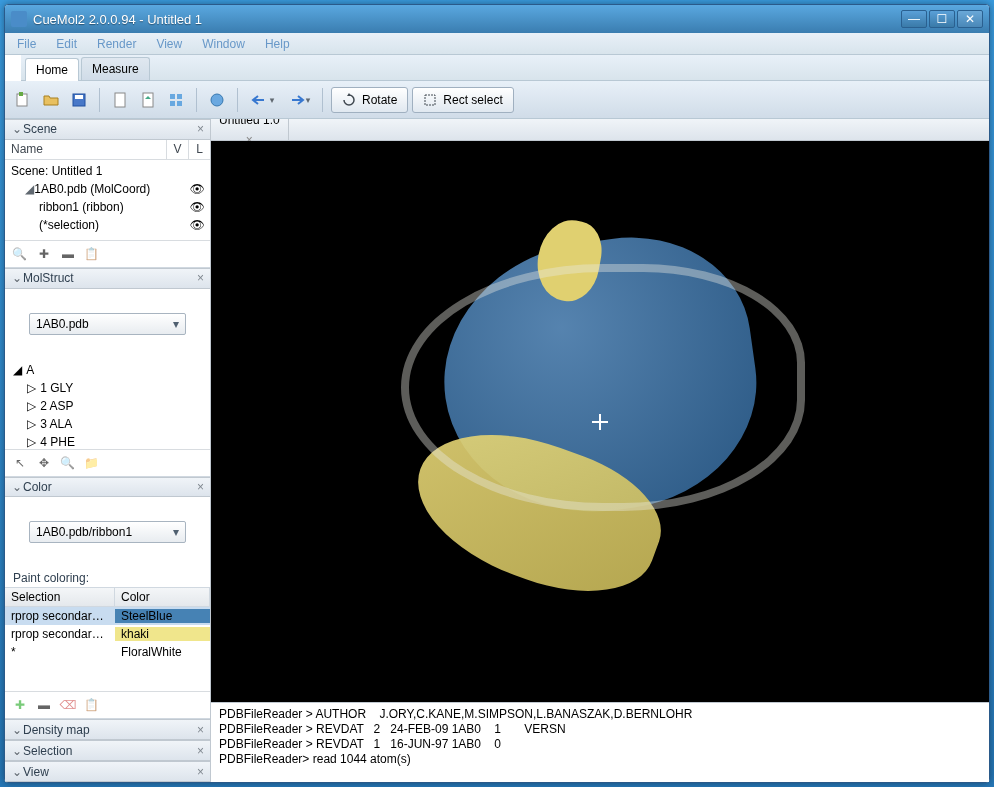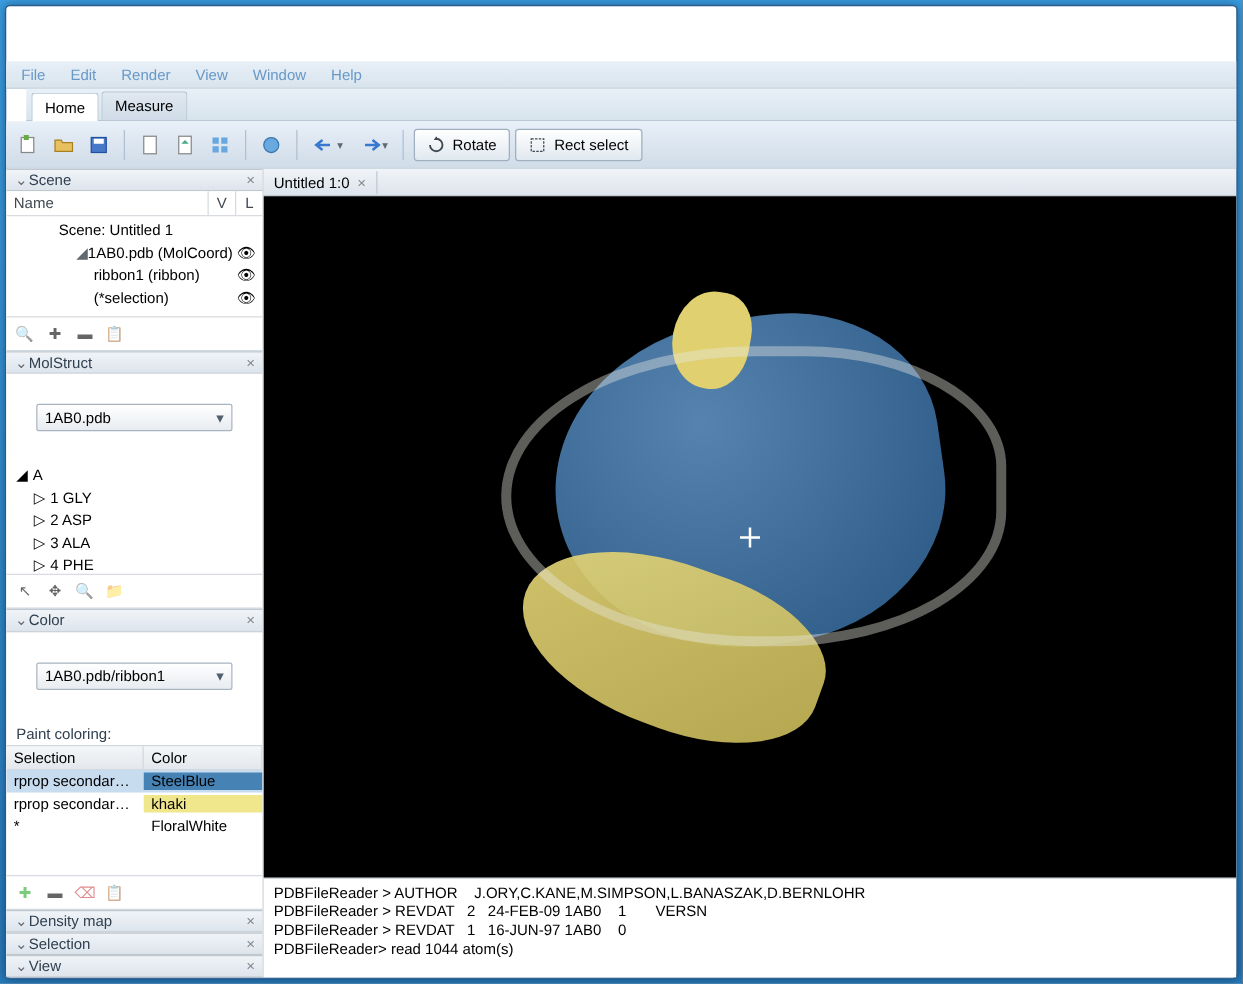--- a/index.html
+++ b/index.html
@@ -5,21 +5,21 @@
 * { box-sizing: border-box; margin: 0; padding: 0; font-family: "Segoe UI", Tahoma, sans-serif; font-size: 12px; }
 body { background: linear-gradient(to bottom, #3a9ce0, #2678b8); width: 994px; height: 787px; overflow: hidden; }
 .window { position: absolute; top: 4px; left: 4px; right: 4px; bottom: 4px; background: #fff; border: 1px solid #2a5a8a; border-radius: 4px; box-shadow: 0 0 8px rgba(0,0,0,0.4); display: flex; flex-direction: column; }
 .titlebar { height: 28px; background: linear-gradient(to bottom, #5aa8e0, #3a7db0); display: flex; align-items: center; padding: 0 6px; border-radius: 3px 3px 0 0; }
 .titlebar-icon { width: 16px; height: 16px; background: #4a8cc8; border-radius: 2px; margin-right: 6px; }
 .titlebar-text { color: #fff; font-size: 13px; flex: 1; text-shadow: 0 1px 1px rgba(0,0,0,0.4); }
 .win-controls { display: flex; gap: 2px; }
 .win-btn { width: 26px; height: 18px; background: linear-gradient(to bottom, #5aa0d8, #3a7aa8); border: 1px solid #2a6090; border-radius: 2px; color: #fff; display: flex; align-items: center; justify-content: center; font-size: 12px; cursor: pointer; }
 .win-btn.close { background: linear-gradient(to bottom, #6aa8d8, #4a88b8); }
 
-.menubar { height: 22px; background: linear-gradient(to bottom, #e8f0f8, #d8e4ec); border-bottom: 1px solid #b8c8d4; display: flex; align-items: center; padding: 0 8px; gap: 12px; margin-top: 44px; }
+.menubar { height: 22px; background: linear-gradient(to bottom, #e8f0f8, #d8e4ec); border-bottom: 1px solid #b8c8d4; display: flex; align-items: center; padding: 0 8px; gap: 12px; }
 .menu-item { color: #6898c8; cursor: pointer; padding: 2px 4px; }
 
 .tabrow { height: 26px; background: linear-gradient(to bottom, #e8f0f8, #d8e4ec); border-bottom: 1px solid #b8c8d4; display: flex; align-items: flex-end; padding: 0 4px; margin-left: 16px; }
 .tab { padding: 4px 10px; border: 1px solid #b8c8d4; border-bottom: none; background: linear-gradient(to bottom, #e0e8f0, #d0dce8); border-radius: 3px 3px 0 0; margin-right: 2px; cursor: pointer; }
 .tab.active { background: #fff; position: relative; top: 1px; }
 
 .toolbar { height: 38px; background: linear-gradient(to bottom, #e8f0f8, #d0dce8); border-bottom: 1px solid #b8c8d4; display: flex; align-items: center; padding: 0 6px; gap: 4px; }
 .tbtn { width: 24px; height: 24px; border: 1px solid transparent; border-radius: 3px; display: flex; align-items: center; justify-content: center; cursor: pointer; }
 .tsep { width: 1px; height: 24px; background: #b0c0d0; margin: 0 4px; }
 .tbtn-wide { height: 26px; padding: 0 10px; border: 1px solid #a0b0c0; border-radius: 3px; background: linear-gradient(to bottom, #fff, #e0e8f0); display: flex; align-items: center; gap: 6px; cursor: pointer; }
@@ -30,21 +30,21 @@
 .panel-hdr { height: 22px; background: linear-gradient(to bottom, #f0f4f8, #dde4ec); border-bottom: 1px solid #c0c8d0; border-top: 1px solid #c0c8d0; display: flex; align-items: center; padding: 0 6px; cursor: pointer; }
 .panel-hdr .chev { width: 12px; text-align: center; color: #606870; }
 .panel-hdr .title { flex: 1; color: #304050; }
 .panel-hdr .x { color: #808890; cursor: pointer; }
 .panel-body { background: #fff; border-bottom: 1px solid #d0d8e0; }
 
 .scene-cols { display: flex; height: 20px; border-bottom: 1px solid #d8dce0; }
 .scene-cols .c { padding: 2px 6px; color: #404850; }
 .scene-cols .c1 { flex: 1; }
 .scene-cols .c2, .scene-cols .c3 { width: 22px; border-left: 1px solid #d8dce0; text-align: center; }
-.tree { padding: 2px 0 6px 6px; margin-left: 36px; }
+.tree { padding: 2px 0 6px 6px; }
 .tree-row { display: flex; align-items: center; height: 18px; padding-right: 4px; }
 .tree-row .label { flex: 1; white-space: nowrap; overflow: hidden; }
 .tree-row .eye { width: 18px; text-align: center; }
 .indent1 { padding-left: 14px; }
 .indent2 { padding-left: 28px; }
 .mini-toolbar { padding: 4px 6px; display: flex; gap: 6px; border-top: 1px solid #d8dce0; }
 .mini-btn { width: 18px; height: 18px; display: flex; align-items: center; justify-content: center; cursor: pointer; opacity: 0.6; }
 
 .dropdown { margin: 24px; height: 22px; border: 1px solid #a8b4c0; background: linear-gradient(to bottom, #fff, #e8ecf0); display: flex; align-items: center; padding: 0 6px; cursor: pointer; border-radius: 2px; }
 .dropdown .dd-text { flex: 1; }
@@ -60,35 +60,44 @@
 .color-cols .cc2 { flex: 1; }
 .color-row { display: flex; height: 18px; align-items: center; }
 .color-row .cc1 { width: 110px; padding: 0 6px; overflow: hidden; white-space: nowrap; }
 .color-row .cc2 { flex: 1; padding: 0 6px; }
 .swatch-steelblue { background: #4682b4; }
 .swatch-khaki { background: #f0e68c; }
 .row-sel { background: #c8dcf0; }
 
 .main { flex: 1; display: flex; flex-direction: column; background: #e8ecf0; }
 .viewtabs { height: 22px; background: linear-gradient(to bottom, #f0f4f8, #dde4ec); border-bottom: 1px solid #c0c8d0; display: flex; align-items: center; }
-.viewtab { padding: 2px 8px; display: flex; align-items: center; gap: 6px; border-right: 1px solid #c0c8d0; }
+.viewtab { padding: 2px 8px; display: flex; align-items: center; gap: 6px; border-right: 1px solid #c0c8d0; flex-direction: column; }
 .viewport { flex: 1; background: #000; position: relative; display: flex; align-items: center; justify-content: center; }
 .protein-placeholder { width: 80%; height: 80%; position: relative; }
 .crosshair { position: absolute; top: 50%; left: 50%; width: 16px; height: 16px; transform: translate(-50%,-50%); }
 .crosshair::before, .crosshair::after { content:''; position:absolute; background:#fff; }
 .crosshair::before { left:7px; top:0; width:2px; height:16px; }
 .crosshair::after { top:7px; left:0; height:2px; width:16px; }
 .console { height: 80px; background: #fff; border-top: 1px solid #c0c8d0; padding: 4px 8px; font-family: "Courier New", monospace; font-size: 12px; overflow: hidden; white-space: pre; color: #000; }
 
 .ribbon { position: absolute; border-radius: 50% 40% 45% 50%; }
 </style>
 </head>
 <body>
 
 <div class="window">
+  <div class="titlebar">
+    <div class="titlebar-icon"></div>
+    <div class="titlebar-text">CueMol2 2.0.0.94 - Untitled 1</div>
+    <div class="win-controls">
+      <div class="win-btn">—</div>
+      <div class="win-btn">☐</div>
+      <div class="win-btn close">✕</div>
+    </div>
+  </div>
 
   <div class="menubar">
     <span class="menu-item">File</span>
     <span class="menu-item">Edit</span>
     <span class="menu-item">Render</span>
     <span class="menu-item">View</span>
     <span class="menu-item">Window</span>
     <span class="menu-item">Help</span>
   </div>
 

